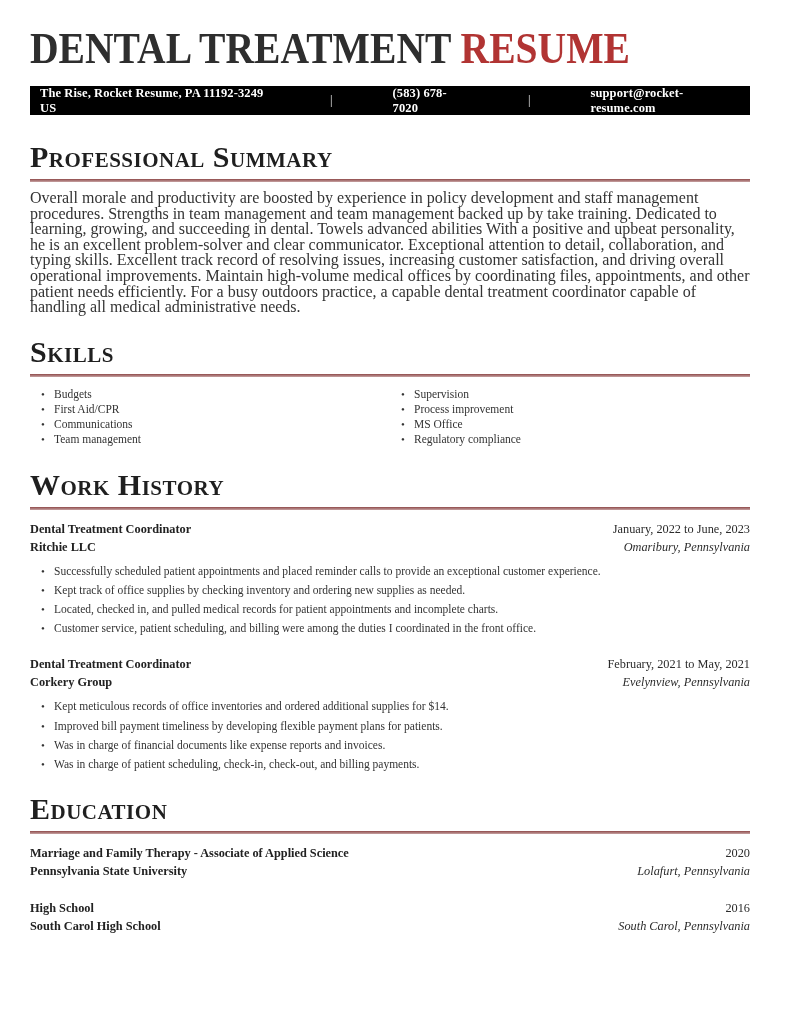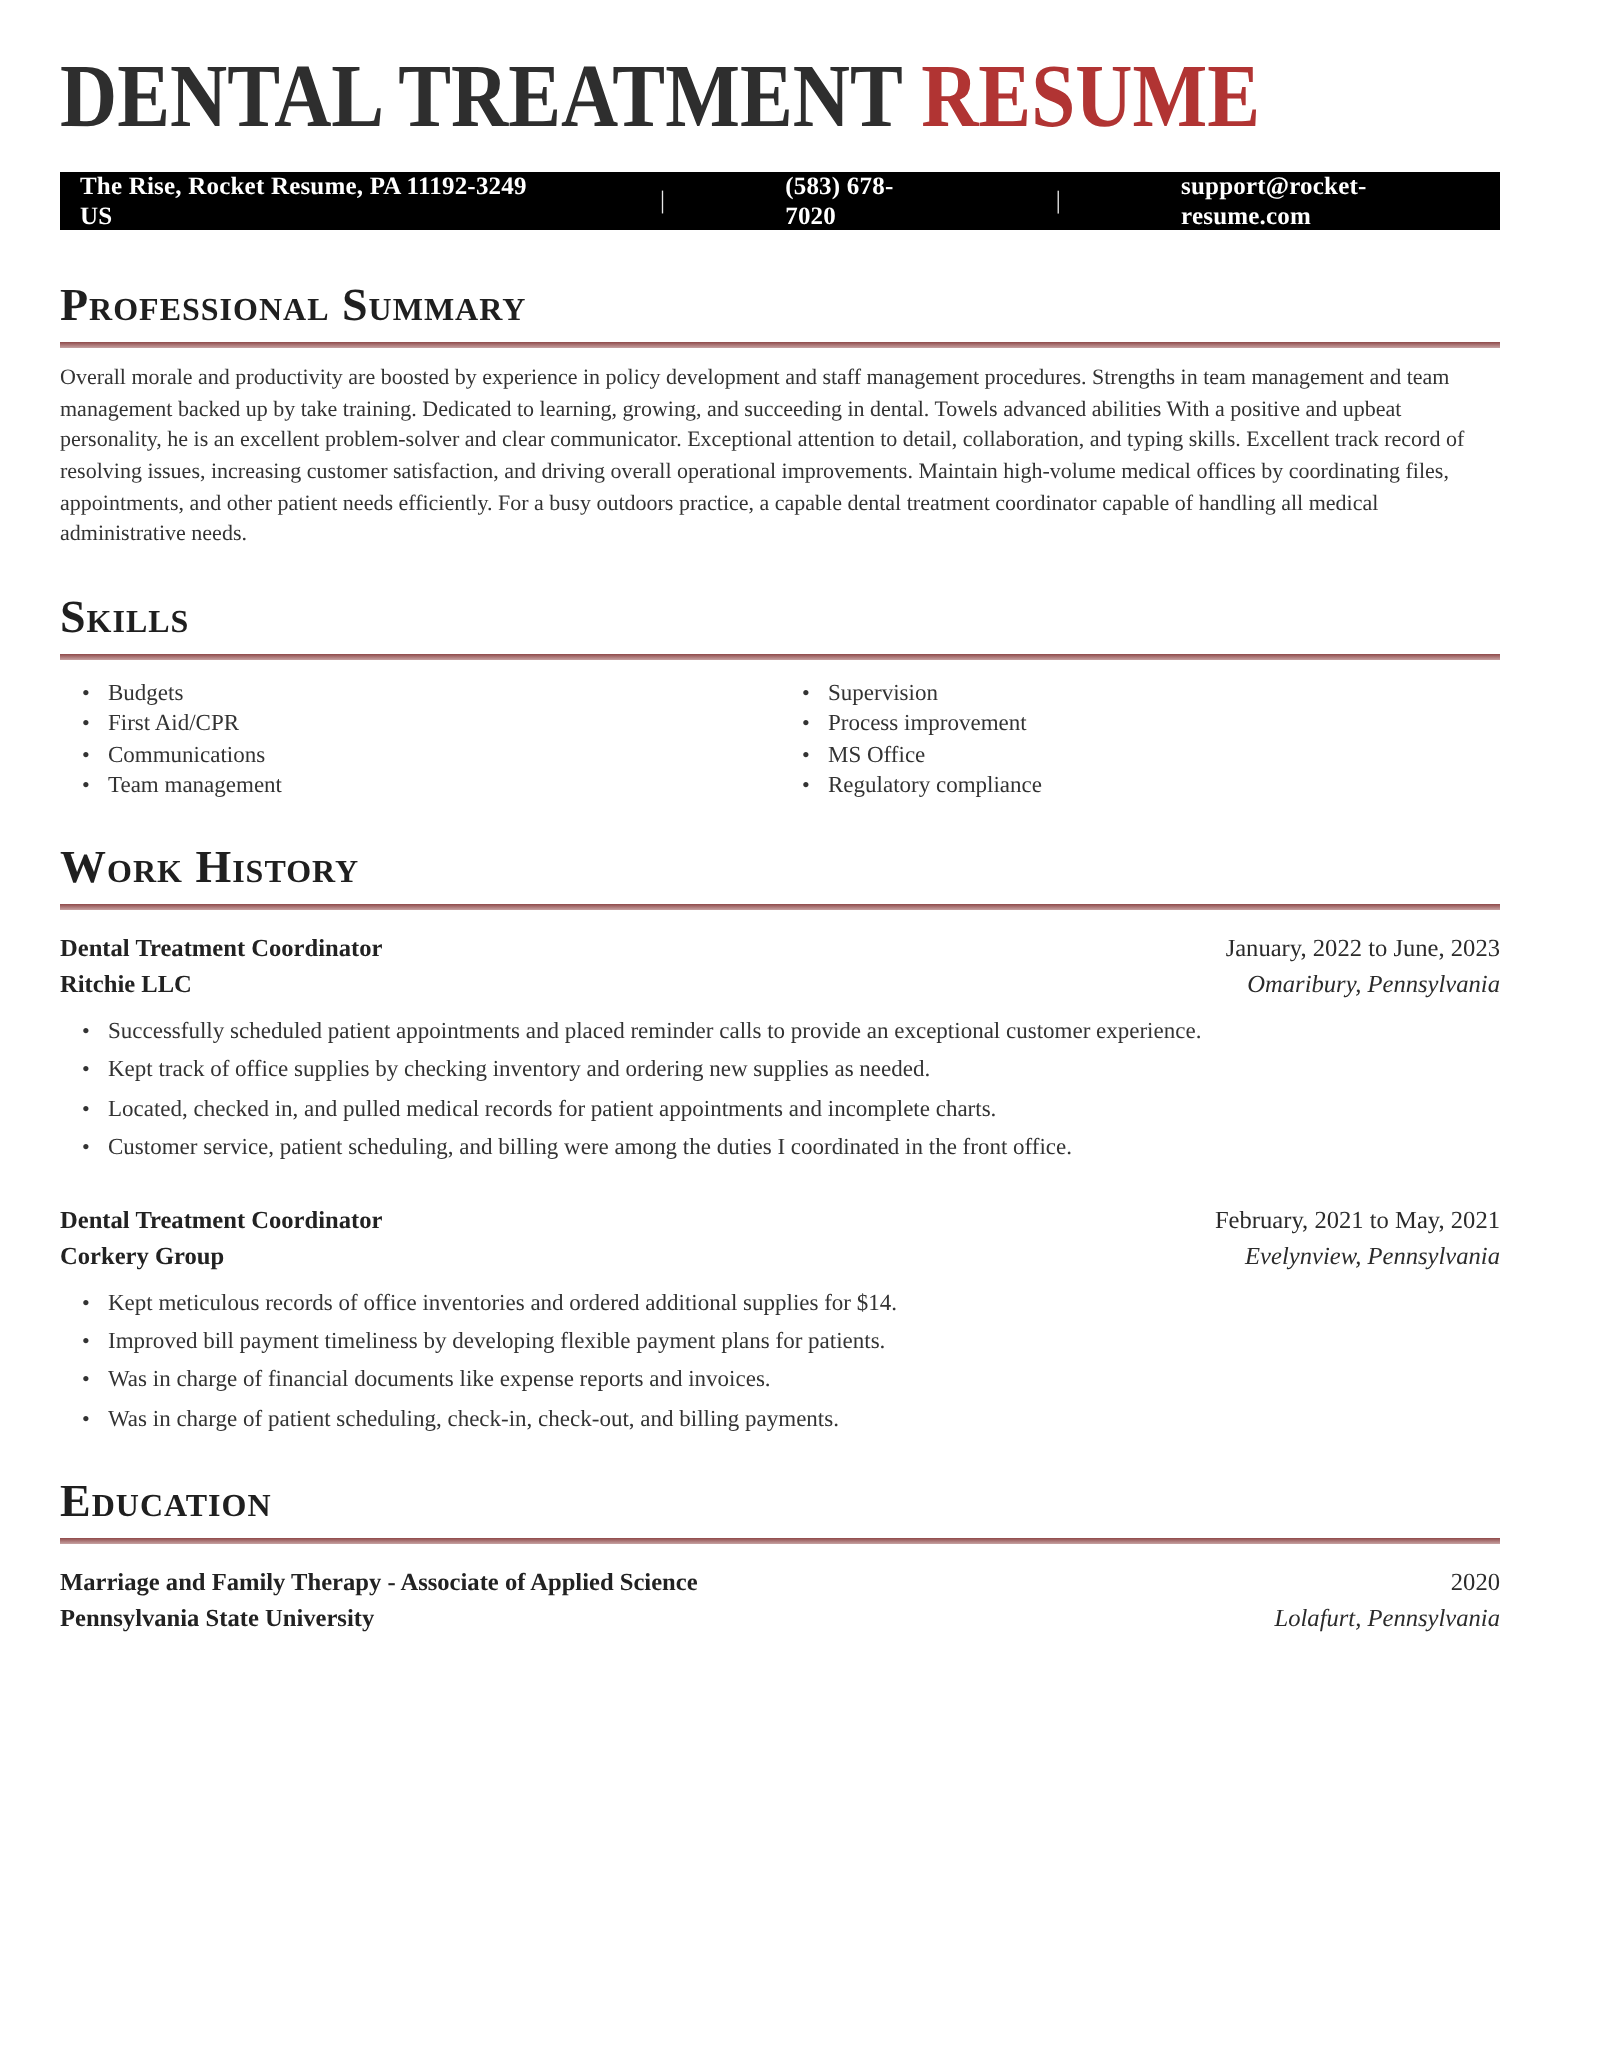--- a/index.html
+++ b/index.html
@@ -51,35 +51,35 @@
   }
   .contact-bar .sep{
     margin:0 12px;
     font-weight:400;
     color:#e8e8e8;
   }
   
   h2.sec-heading{
     font-variant:small-caps;
     font-weight:700;
-    font-size:23px;
+    font-size:30px;
     letter-spacing:0.5px;
     color:#1f1f1f;
     line-height:1.1;
   }
   .rule{
     height:3px;
     margin-top:6px;
     background:linear-gradient(180deg,var(--rule-dark) 0%,var(--rule-light) 100%);
   }
   section{margin-top:20px;}
   section.first{margin-top:25px;}
   .summary-text{
     margin-top:8px;
-    font-size:11px;
+    font-size:16px;
     line-height:15.6px;
     color:#333333;
     text-align:left;
   }
   
   .skills-cols{
     margin-top:10px;
     display:flex;
   }
   .skills-cols ul{flex:1;list-style:none;}
@@ -211,15 +211,25 @@
       <div class="entry-row">
         <span class="left-bold">Marriage and Family Therapy - Associate of Applied Science</span>
         <span class="right-plain">2020</span>
       </div>
       <div class="entry-row">
         <span class="left-bold">Pennsylvania State University</span>
         <span class="right-italic">Lolafurt, Pennsylvania</span>
       </div>
     </div>
 
+    <div class="entry">
+      <div class="entry-row">
+        <span class="left-bold">High School</span>
+        <span class="right-plain">2016</span>
+      </div>
+      <div class="entry-row">
+        <span class="left-bold">South Carol High School</span>
+        <span class="right-italic">South Carol, Pennsylvania</span>
+      </div>
+    </div>
   </section>
 
 </div>
 
 </body></html>

